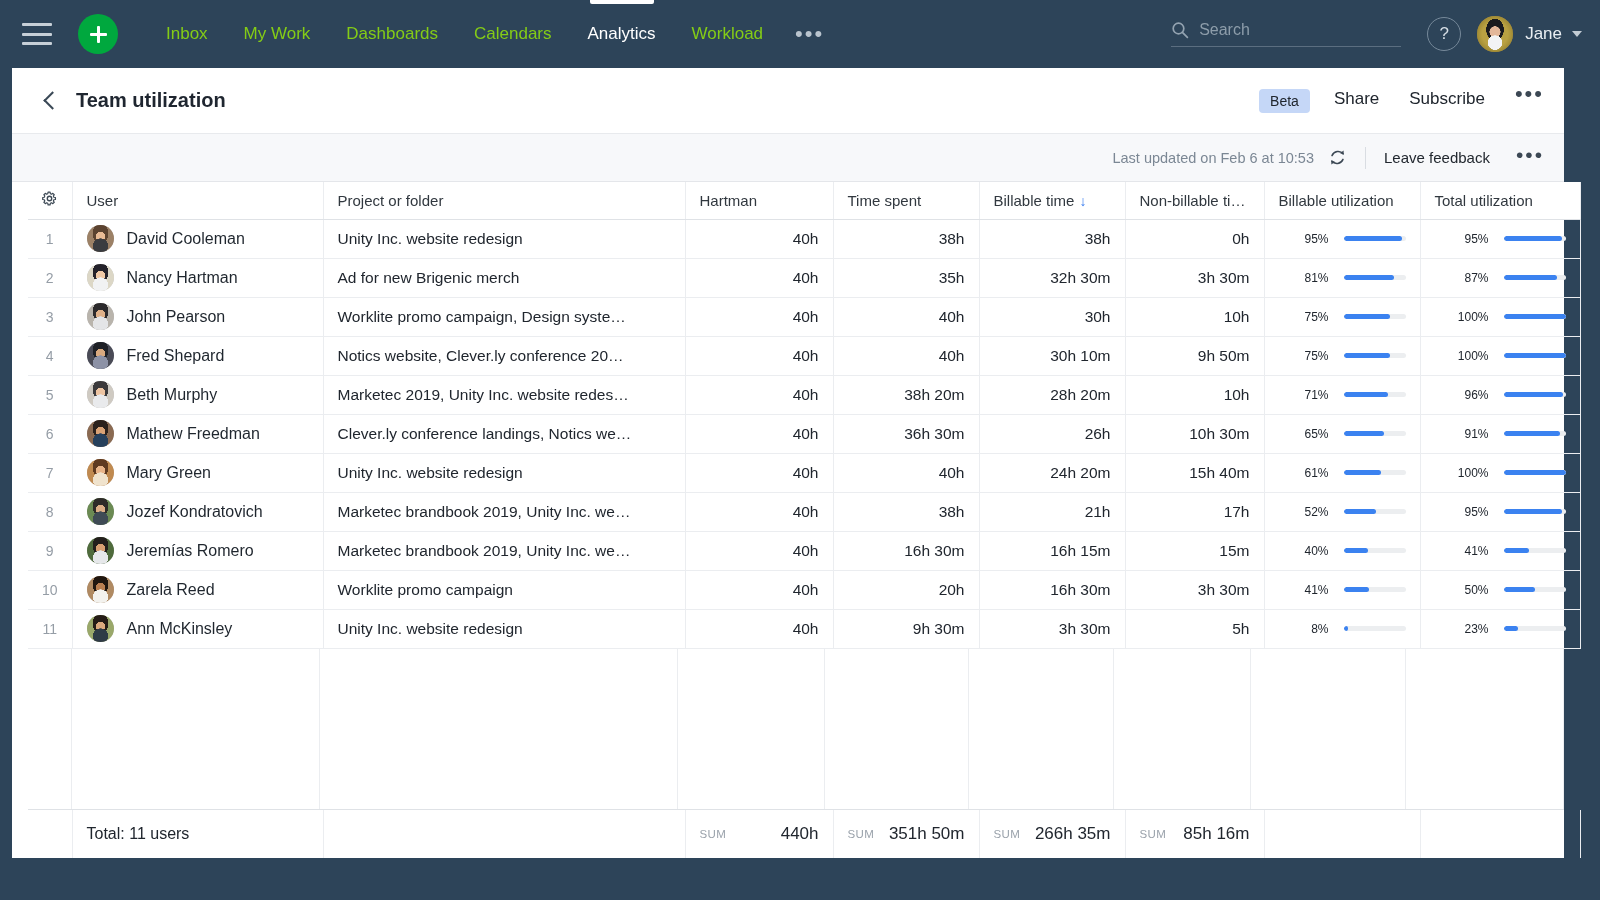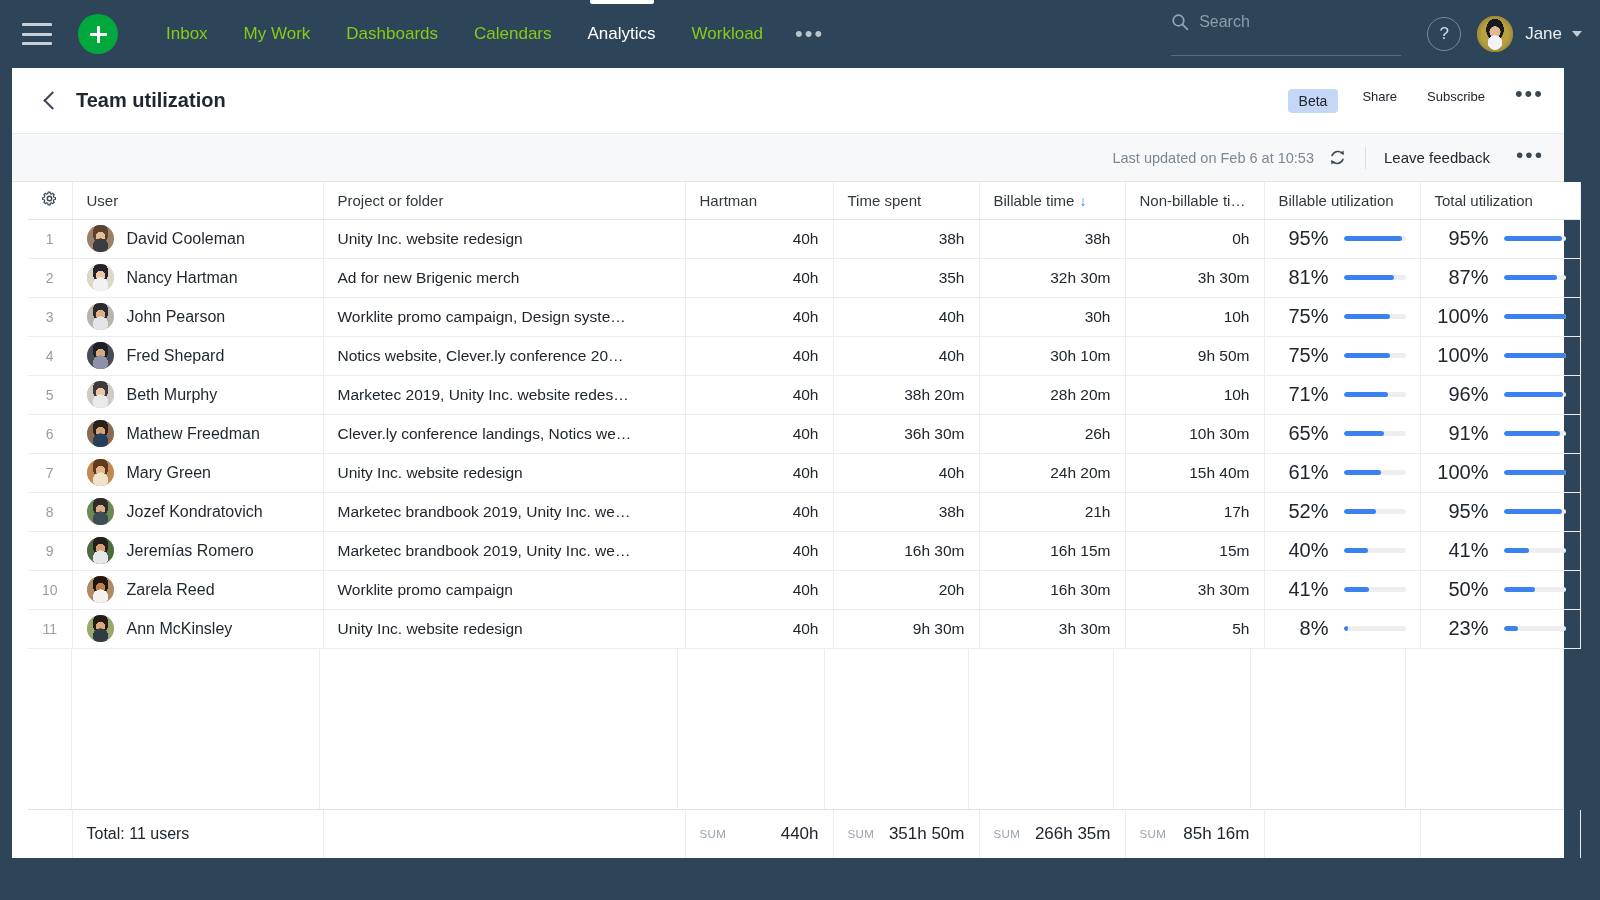--- a/index.html
+++ b/index.html
@@ -50,21 +50,21 @@
   }
   .nav-dots {
     color: #b9c4ce; font-size: 22px; letter-spacing: 2px;
     padding: 0 14px; cursor: pointer; line-height: 10px;
     display:flex; align-items:center; height: 68px;
   }
 
   .nav-right { margin-left: auto; display: flex; align-items: center; padding-right: 18px; }
   .searchbox {
     display: flex; align-items: center; width: 230px;
-    border-bottom: 1px solid #5b6e80; padding-bottom: 24px; margin-right: 26px;
+    border-bottom: 1px solid #5b6e80; padding-bottom: 7px; margin-right: 26px;
   }
   .search-ic { width: 18px; height: 18px; margin-right: 10px; flex: 0 0 auto; }
   .search-ic svg { display: block; }
   .search-input {
     background: transparent; border: none; outline: none;
     color: #e4e9ee; font-size: 16px; font-family: inherit; width: 100%;
   }
   .search-input::placeholder { color: #8d9daa; }
   .help-btn {
     width: 34px; height: 34px; border-radius: 50%;
@@ -113,21 +113,21 @@
     width: 11px; height: 11px;
     border-left: 2px solid #3a4856; border-bottom: 2px solid #3a4856;
     transform: rotate(45deg);
   }
   .page-title { font-size: 20px; font-weight: bold; color: #1f2630; }
   .hdr-right { margin-left: auto; display: flex; align-items: flex-start; }
   .beta-badge {
     background: #c5d7f7; color: #20262e; font-size: 14px;
     padding: 4px 11px; border-radius: 4px; margin-right: 24px;
   }
-  .hdr-link { font-size: 13px; color: #20262e; margin-right: 30px; cursor: pointer; }
+  .hdr-link { font-size: 17px; color: #20262e; margin-right: 30px; cursor: pointer; }
   .hdr-dots { font-size: 22px; color: #3c4854; letter-spacing: 2px; cursor: pointer; line-height:10px; padding-bottom:6px;}
 
   .subbar {
     height: 48px; background: #f7f8fa; border-bottom: 1px solid #e4e6ea;
     display: flex; align-items: center; justify-content: flex-end;
     padding-right: 20px; flex: 0 0 auto;
   }
   .subbar-text { font-size: 14.5px; color: #7b8794; }
   .refresh-ic { margin-left: 14px; cursor: pointer; width:19px; height:19px; }
   .subbar-div { width: 1px; height: 22px; background: #d9dde2; margin: 0 18px; }
@@ -181,21 +181,21 @@
     content:""; position:absolute; inset:0;
     background:
       radial-gradient(circle at 50% 78%, var(--sh) 0 30%, transparent 31%),
       radial-gradient(circle at 50% 43%, var(--sk) 0 23%, transparent 24%),
       radial-gradient(ellipse at 50% 32%, var(--hr) 0 40%, transparent 41%),
       var(--bg);
   }
   .uname { font-size: 16px; color: #1f262e; }
 
   .utilcell { display: flex; align-items: center; justify-content: flex-end; }
-  .pct { font-size: 20px; color: #20262e; min-width: 44px; text-align: right; }
+  .pct { font-size: 12px; color: #20262e; min-width: 44px; text-align: right; }
   .bar {
     width: 62px; height: 5px; border-radius: 3px; background: #eceef0;
     margin-left: 15px; overflow: hidden; flex: 0 0 auto;
   }
   .bar > i { display: block; height: 100%; background: #3b82f0; border-radius: 3px; }
 
   .filler { flex: 1 1 auto; display: flex; }
   .filler-col { border-right: 1px solid #ebedf0; height: 100%; }
 
   

